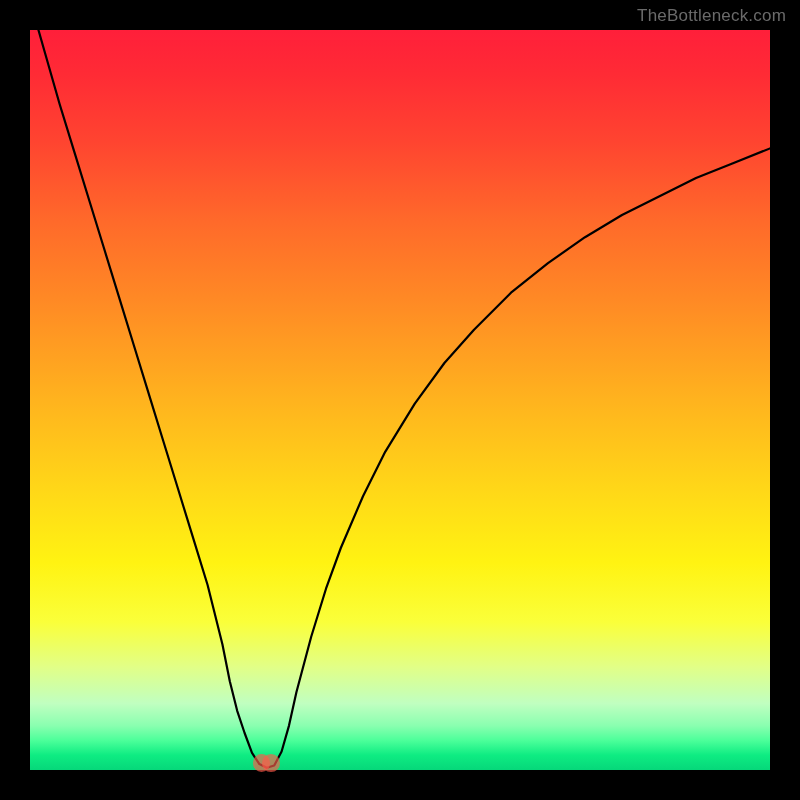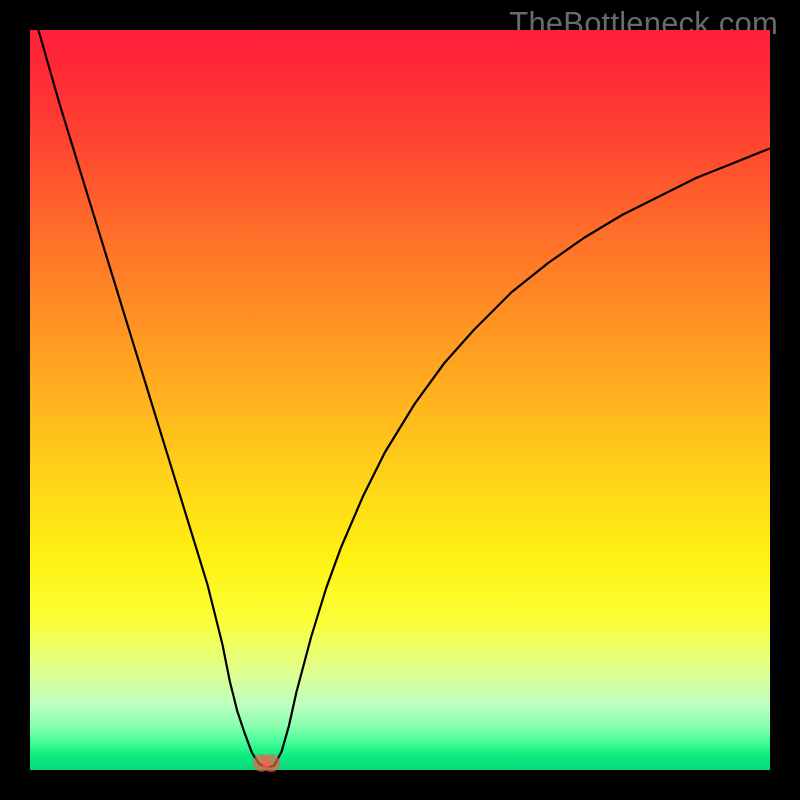--- a/index.html
+++ b/index.html
@@ -30,23 +30,23 @@
       #c0ffc0 91%,
       #8affb0 94%,
       #4cff9a 96%,
       #0eec82 98%,
       #06d77a 100%
     );
   }
   .watermark {
     position: absolute;
     top: 6px;
-    right: 22px;
+    right: 14px;
     font-family: Arial, Helvetica, sans-serif;
-    font-size: 31px;
+    font-size: 17px;
     color: #6a6a6a;
     font-weight: 400;
     letter-spacing: 0.2px;
   }
   .curve {
     position: absolute;
     left: 0;
     top: 0;
     width: 740px;
     height: 740px;

